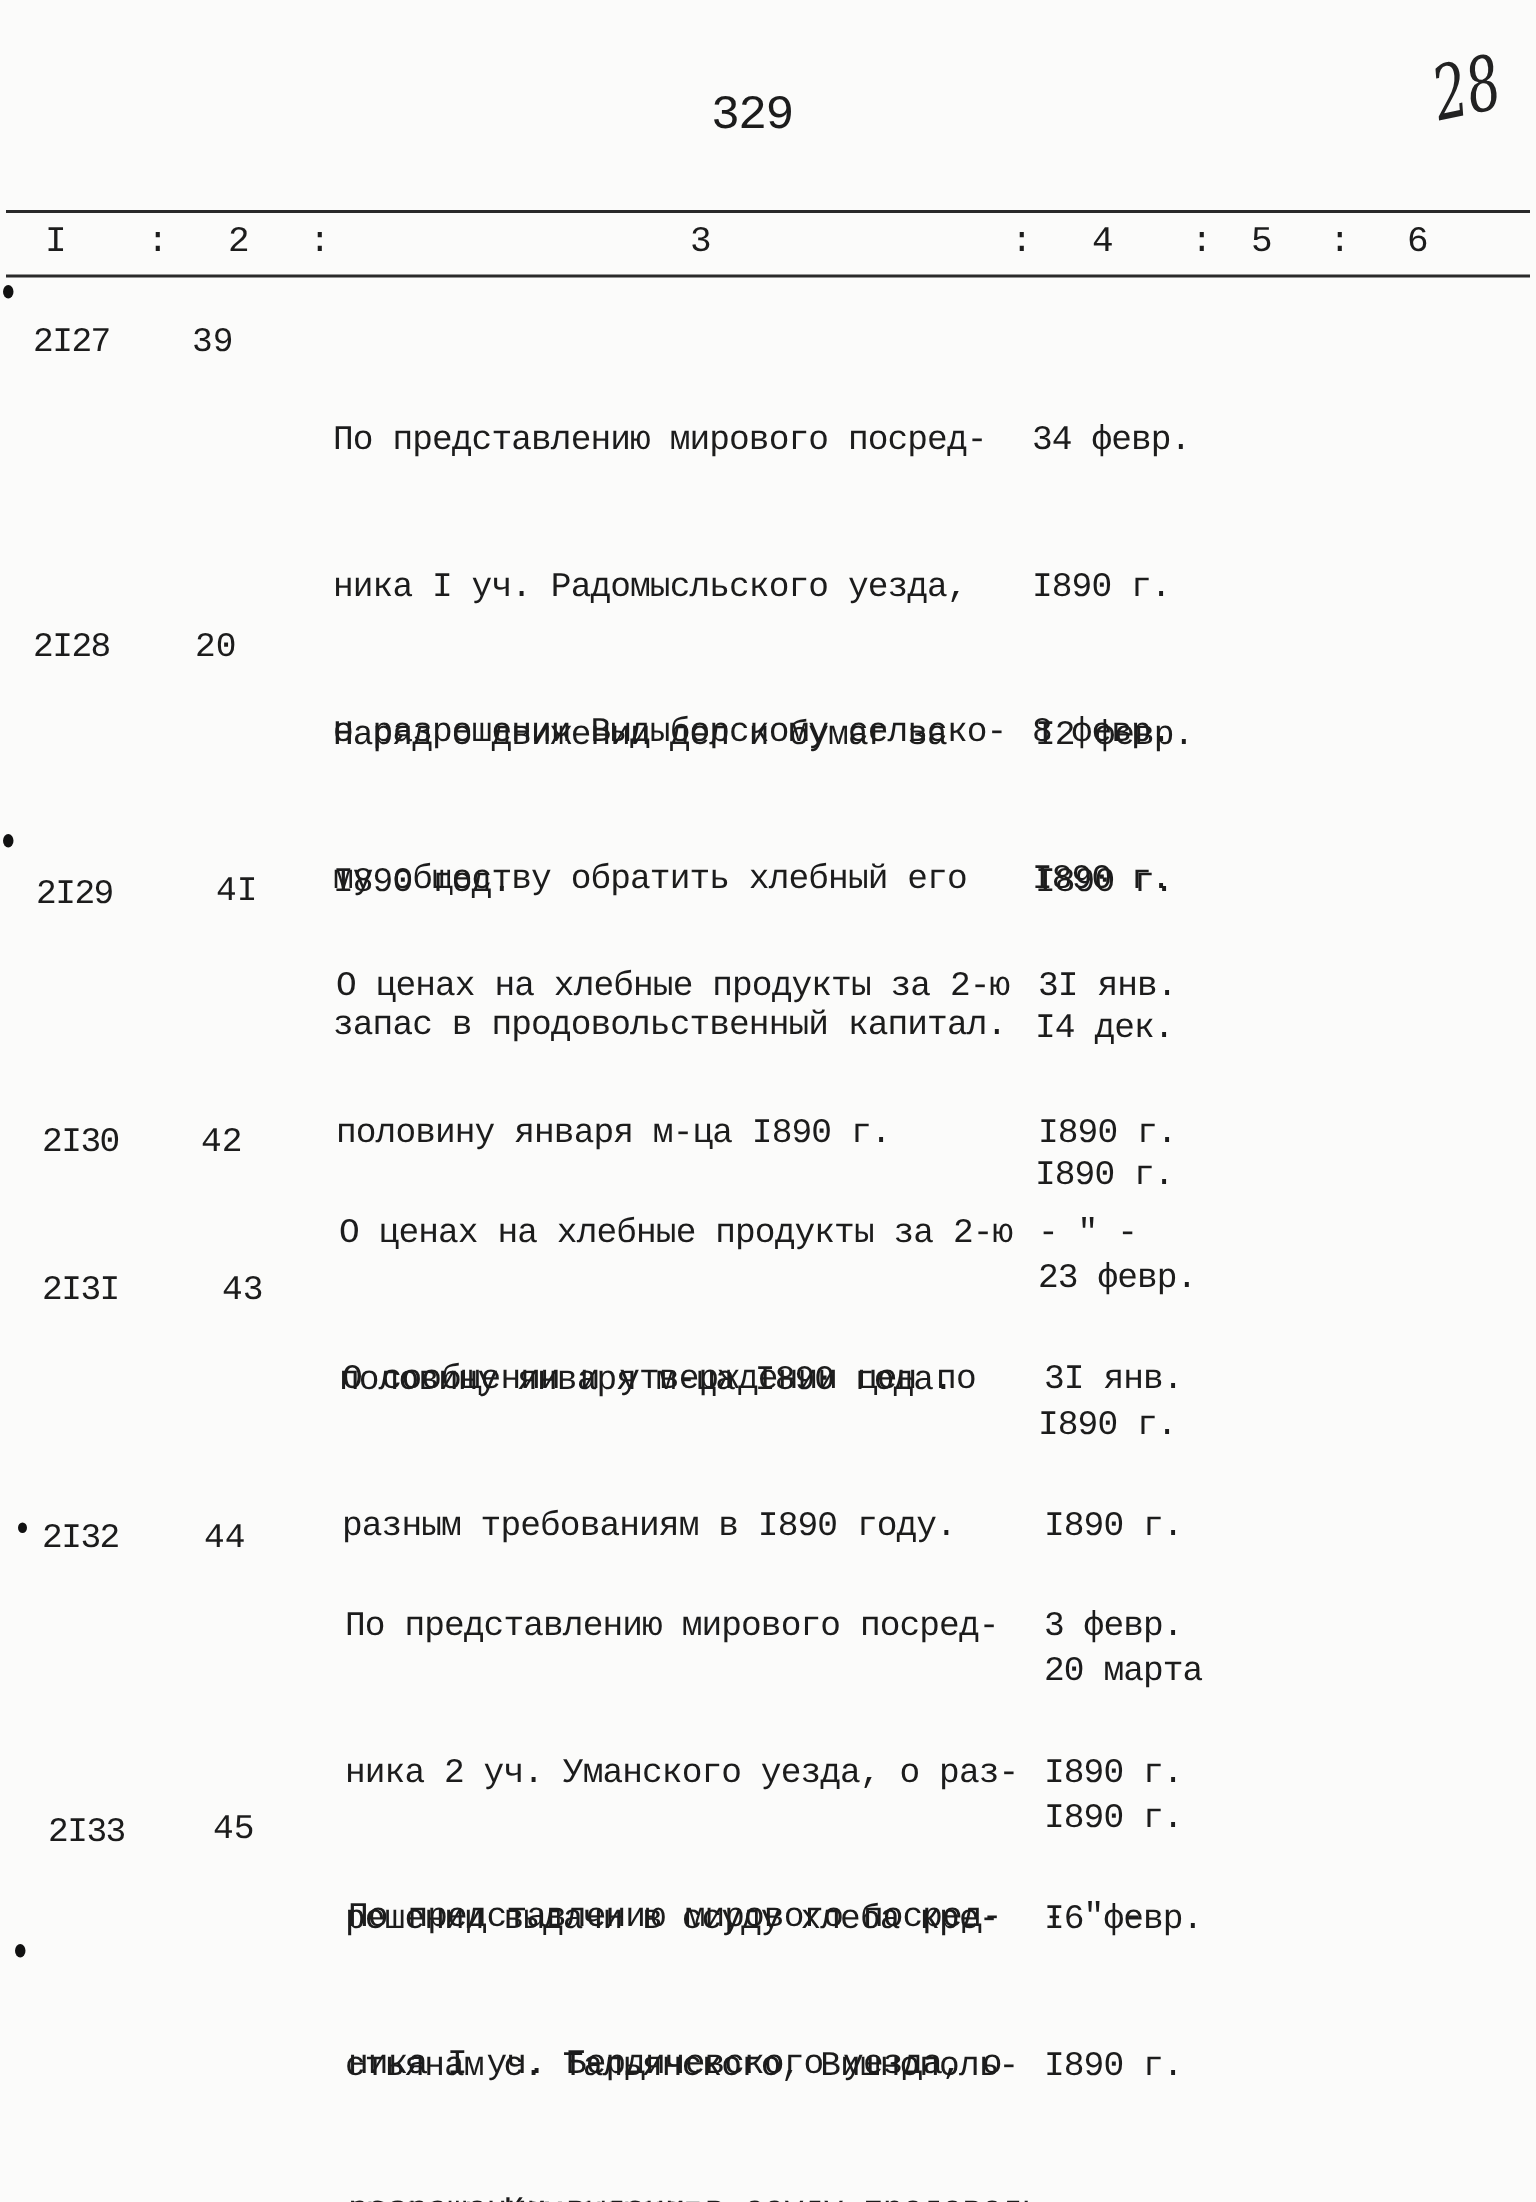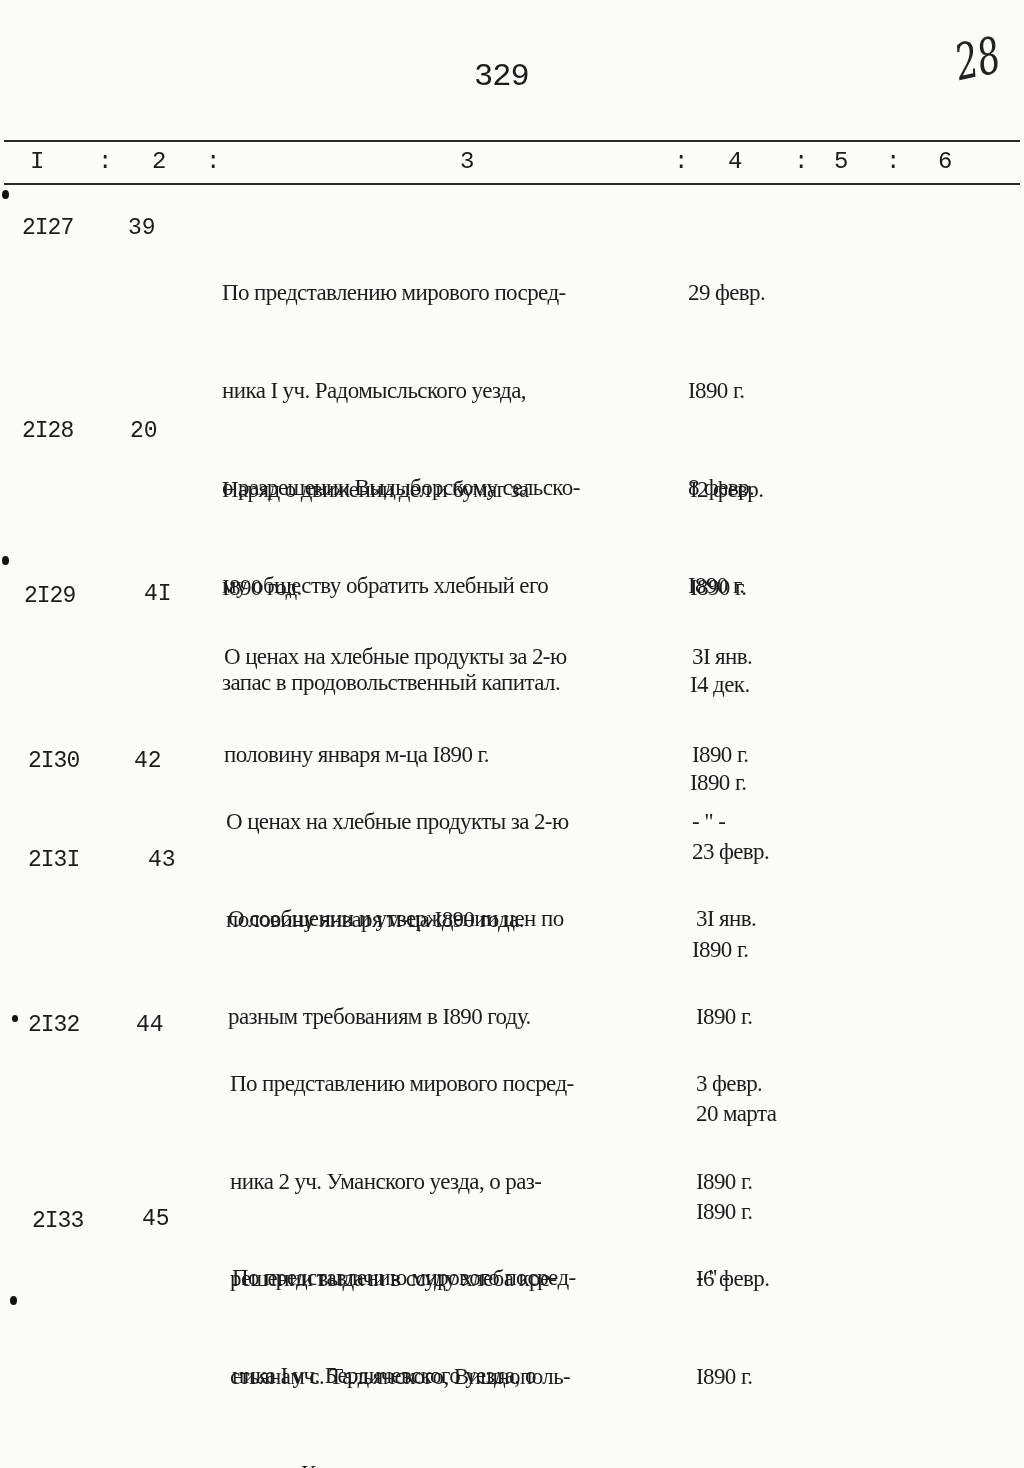--- a/index.html
+++ b/index.html
@@ -13,21 +13,21 @@
     .folio { position: absolute; left: 946px; top: 30px; font-family: "DejaVu Serif", serif; font-style: italic; font-size: 50px; color: #222; transform: rotate(-12deg) scaleX(0.7); }
     .rule { position: absolute; left: 4px; width: 1016px; height: 2px; background: #2a2a2a; }
     .rule.top { top: 140px; }
     .rule.bottom { top: 183px; }
     .hdr { position: absolute; top: 148px; font-size: 24px; }
     .row { position: absolute; left: 0; width: 1024px; font-size: 23px; line-height: 32.5px; }
     .c1 { position: absolute; left: 22px; letter-spacing: -1px; }
     .c2 { position: absolute; left: 128px; }
     .c3 { position: absolute; left: 222px; white-space: pre; letter-spacing: -0.6px; }
     .c4 { position: absolute; left: 688px; white-space: pre; letter-spacing: -0.6px; }
-    .line { display: block; font-family: Liberation Serif, serif; }
+    .line { display: block; }
     .dot { position: absolute; width: 7px; height: 9px; border-radius: 50%; background: #111; }
   </style>
 </head>
 <body>
 
 <div class="page-number">329</div>
 <div class="folio">28</div>
 
 <div class="rule top"></div>
 <div>
@@ -49,21 +49,21 @@
   <span class="c1">2I27</span>
   <span class="c2">39</span>
   <div class="c3">
     <span class="line">По представлению мирового посред-</span>
     <span class="line">ника I уч. Радомысльского уезда,</span>
     <span class="line">о разрешении Выдыборскому сельско-</span>
     <span class="line">му обществу обратить хлебный его</span>
     <span class="line">запас в продовольственный капитал.</span>
   </div>
   <div class="c4">
-    <span class="line">29 февр.</span>
+    <span class="line">34 февр.</span>
     <span class="line">I890 г.</span>
     <span class="line">8 февр.</span>
     <span class="line">I890 г.</span>
   </div>
 </div>
 
 <div class="row" style="top:409px">
   <span class="c1" style="top:6px">2I28</span>
   <span class="c2" style="left:130px;top:6px">20</span>
   <div class="c3">

